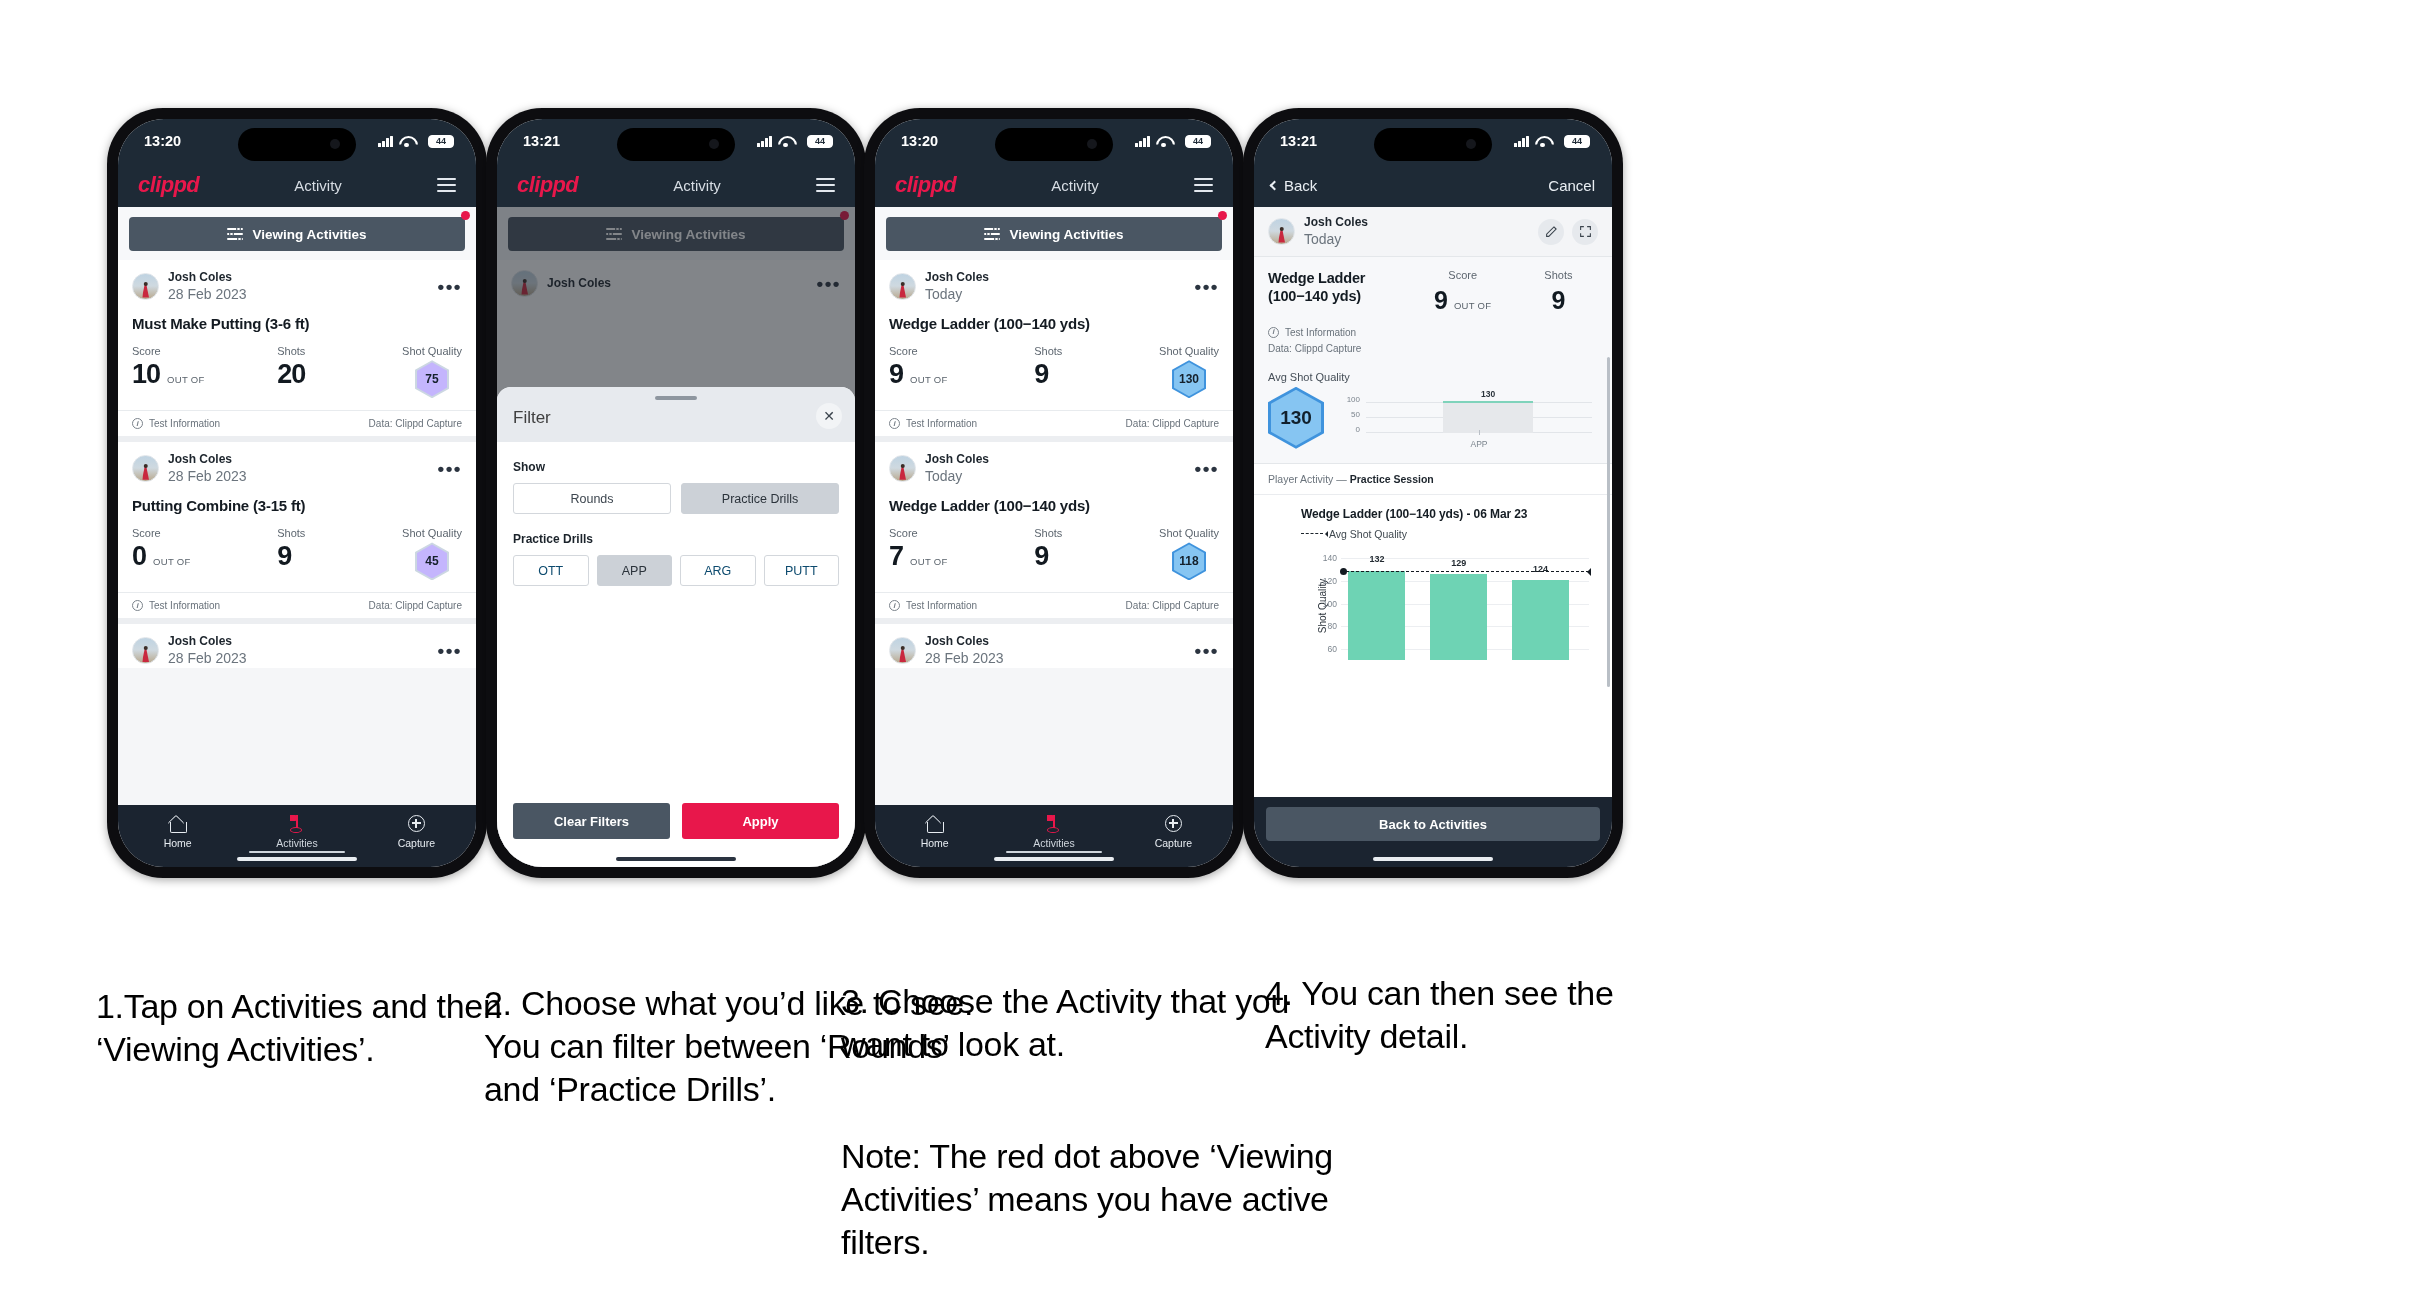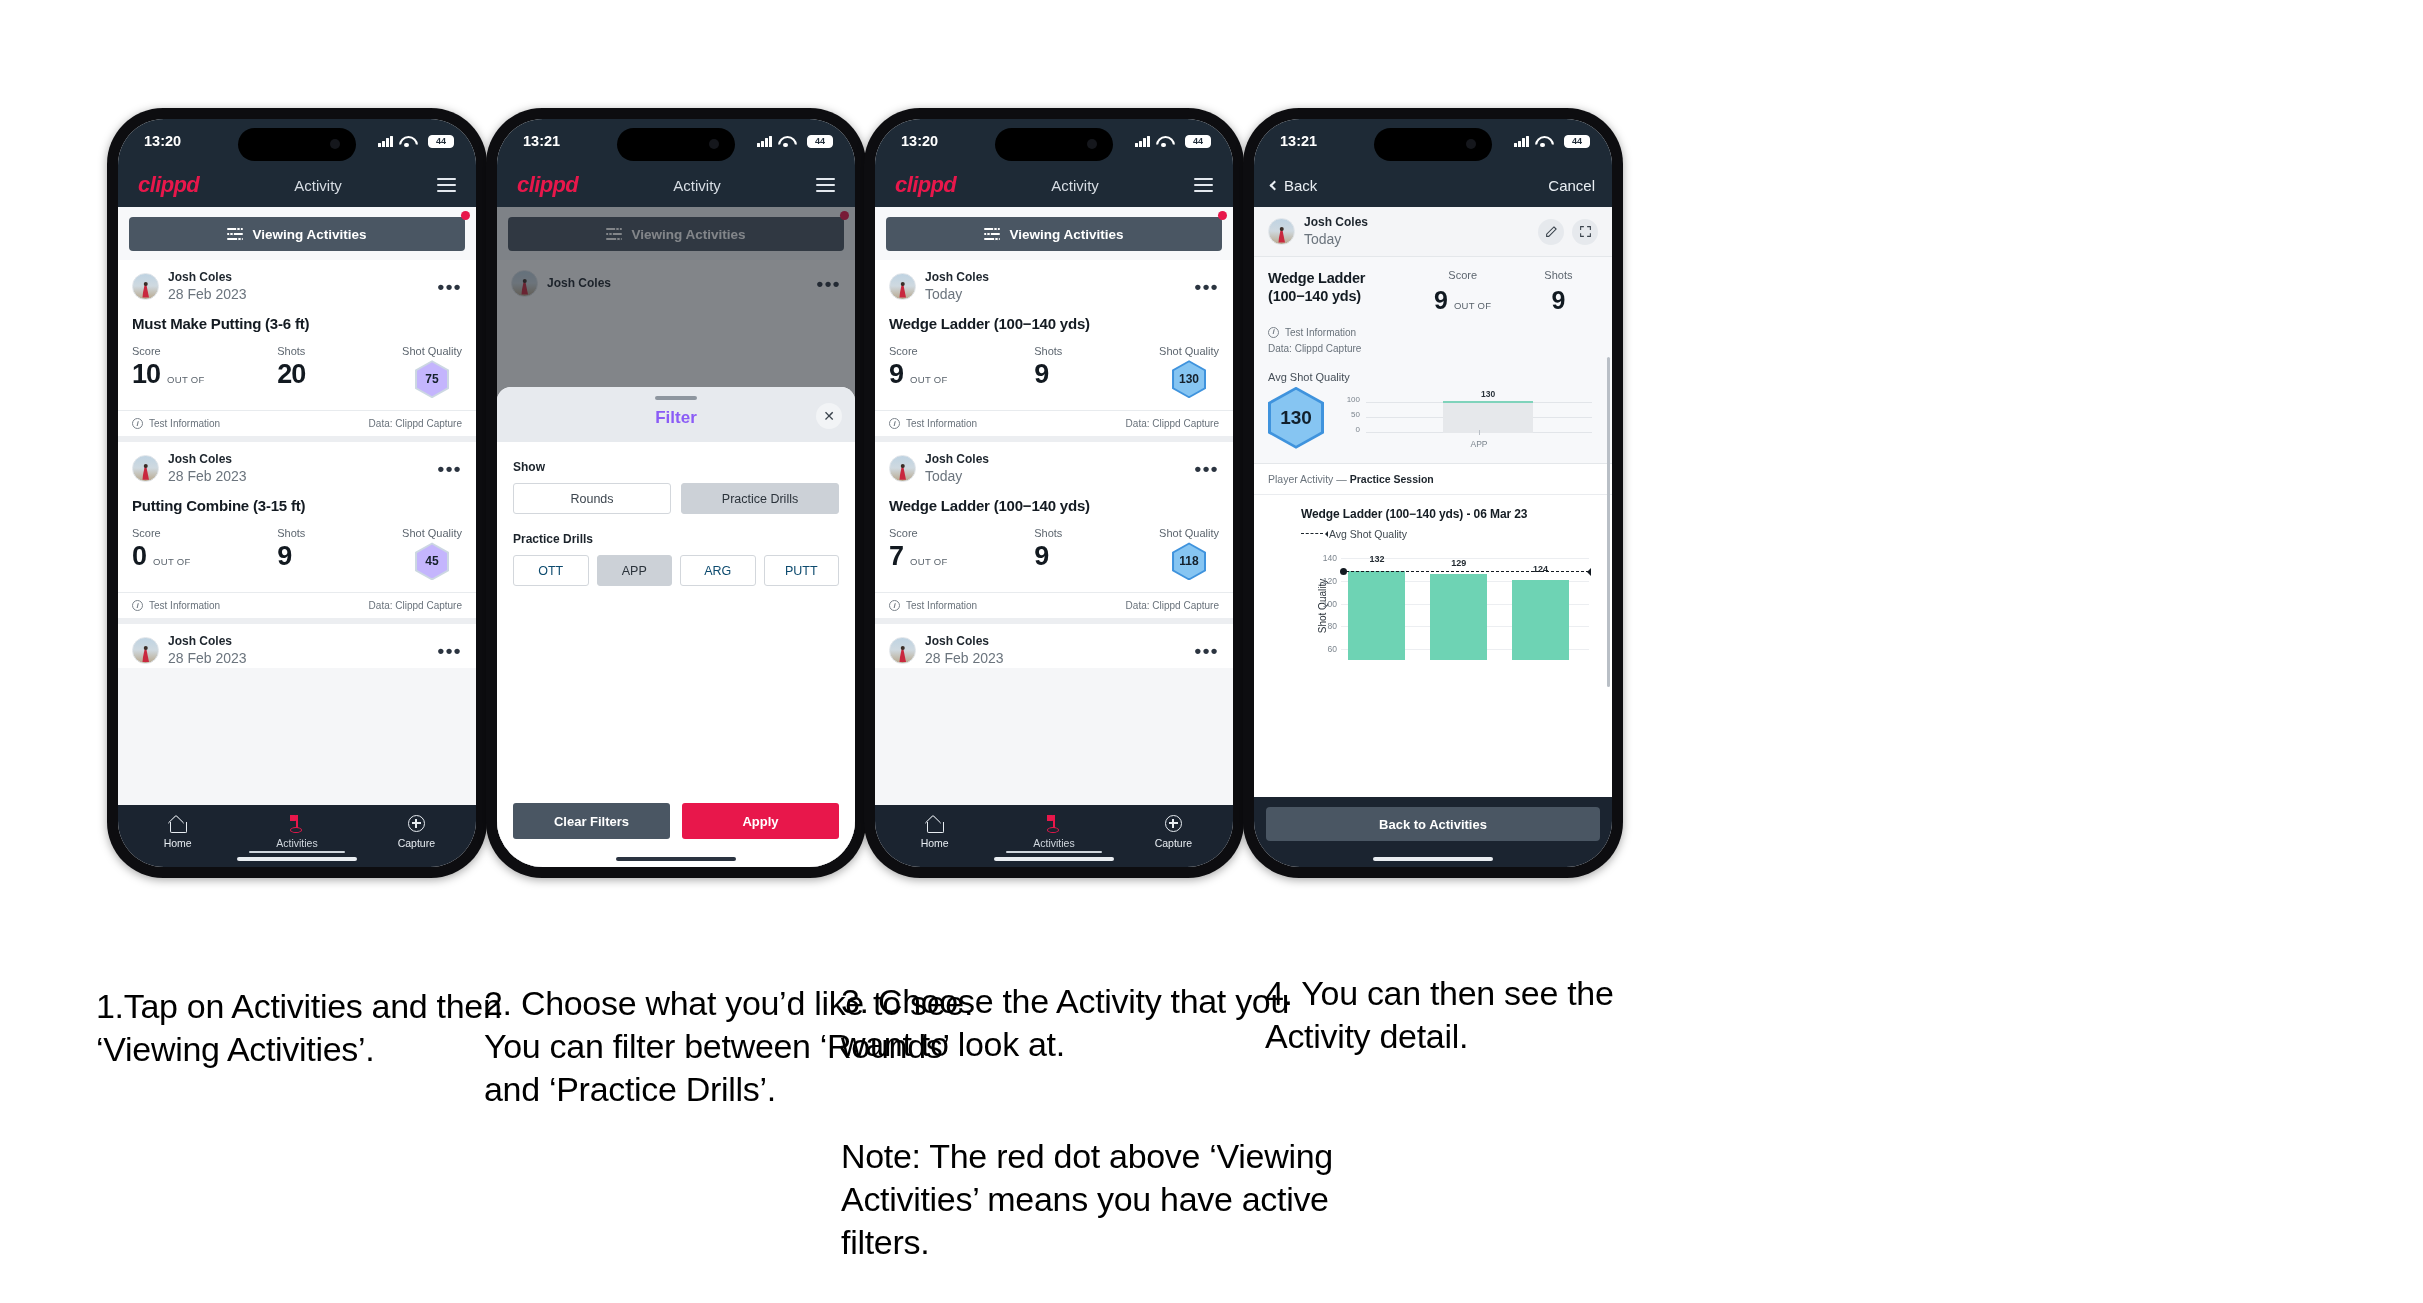--- a/index.html
+++ b/index.html
@@ -198,21 +198,21 @@
   .homebar { position:absolute; bottom:6px; left:50%; transform:translateX(-50%); width:120px;height:4.5px;background:#e9edf1;border-radius:3px; z-index:25;}
 
   
   .dim { position:absolute; inset:0; background:rgba(28,33,40,.55); z-index:10; }
   .sheet {
     position:absolute; left:0; right:0; bottom:0; top: 180px; z-index:12;
     background:#fff; border-radius:14px 14px 0 0; display:flex; flex-direction:column;
   }
   .sheet-head { background:#e7eaee; border-radius:14px 14px 0 0; padding: 9px 16px 14px; position:relative; }
   .grabber { width:42px;height:4px;background:#8e969f;border-radius:3px;margin:0 auto 8px; }
-  .sheet-title { font-size:17px; font-weight:bold; color:#8b5cf6;text-align:center; }
+  .sheet-title { font-size:17px; font-weight:normal; color:#404040; }
   .closebtn {
     position:absolute; right:13px; top:16px; width:26px;height:26px;border-radius:50%;
     background:#f2f4f6; display:flex;align-items:center;justify-content:center;
     font-size:14px; color:#3b444d;
   }
   .sheet-body { flex:1; padding: 18px 16px 0; }
   .grp-lab { font-size:12px; font-weight:bold; color:#1b232b; margin-bottom:9px; }
   .seg { display:flex; gap:10px; margin-bottom:18px; }
   .seg-btn {
     flex:1; height:31px; border:1px solid #d3d7dc; border-radius:3px; background:#fff;

